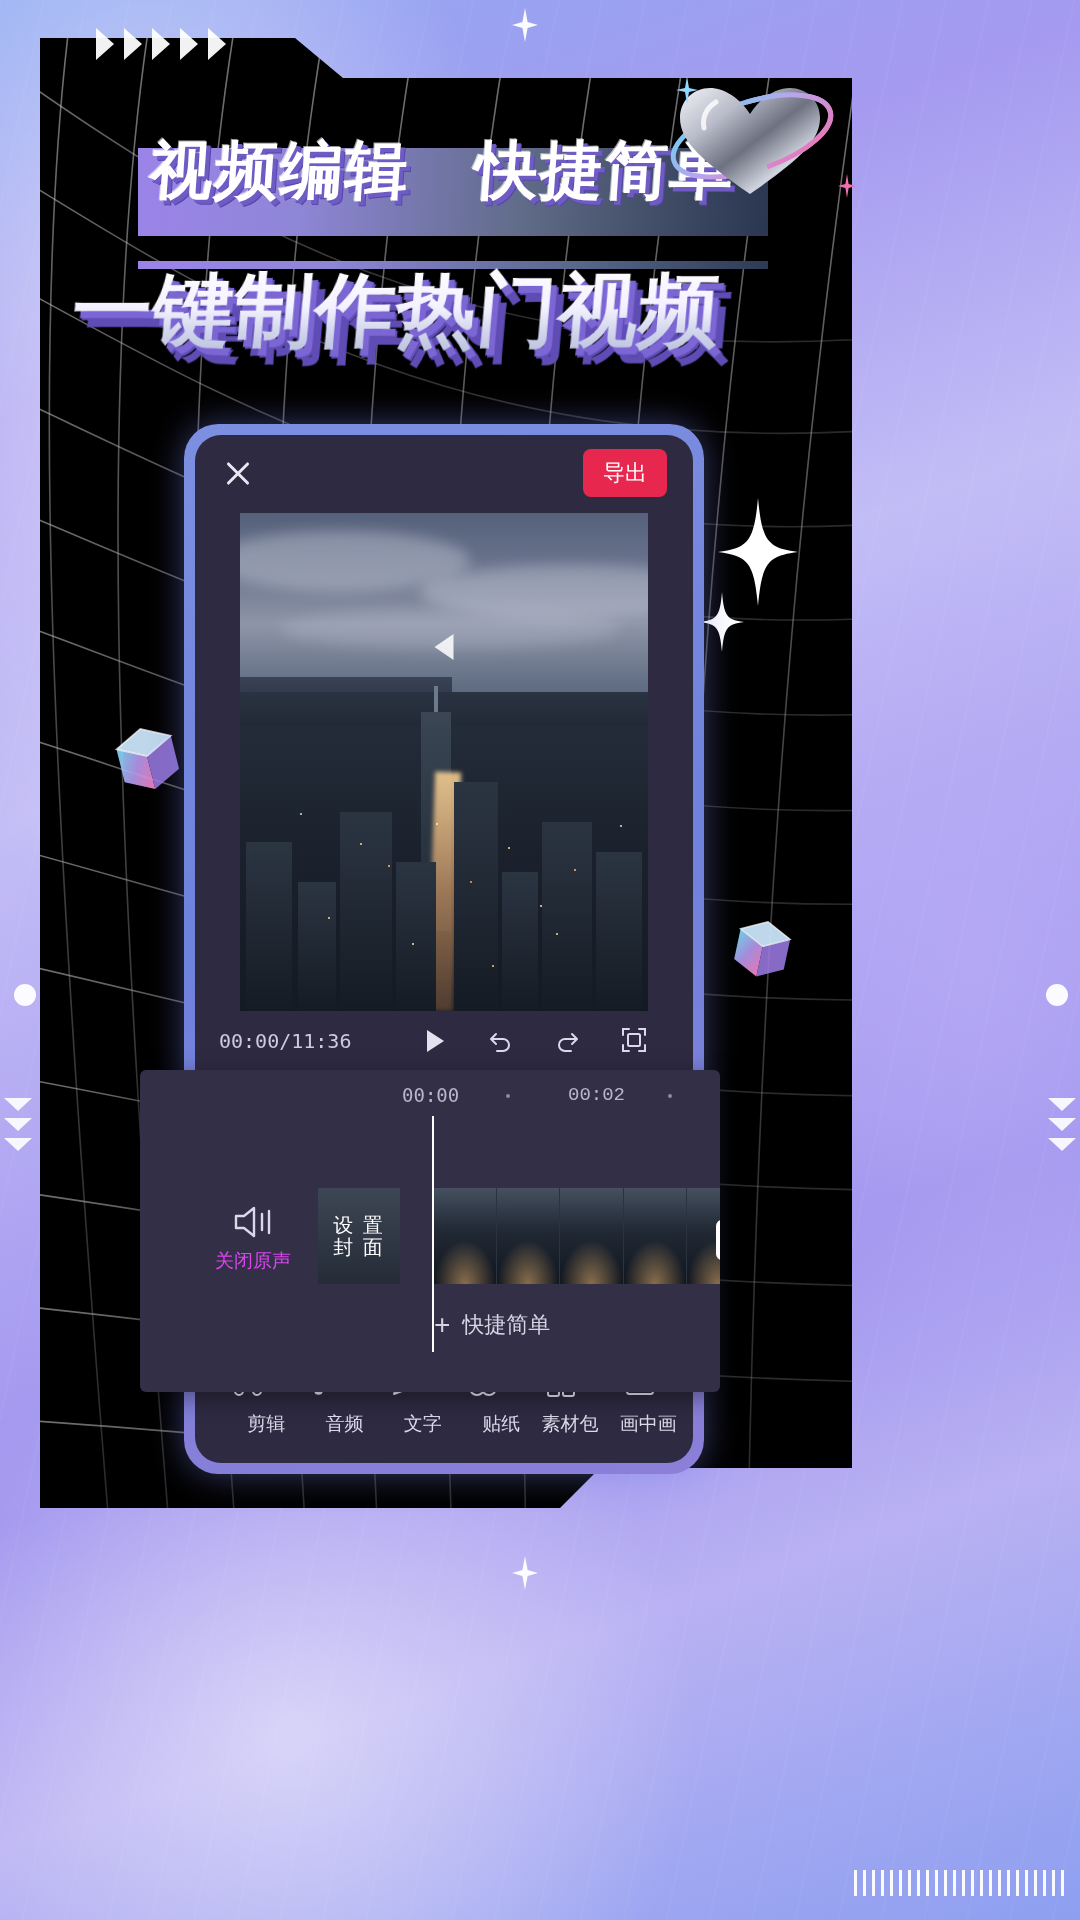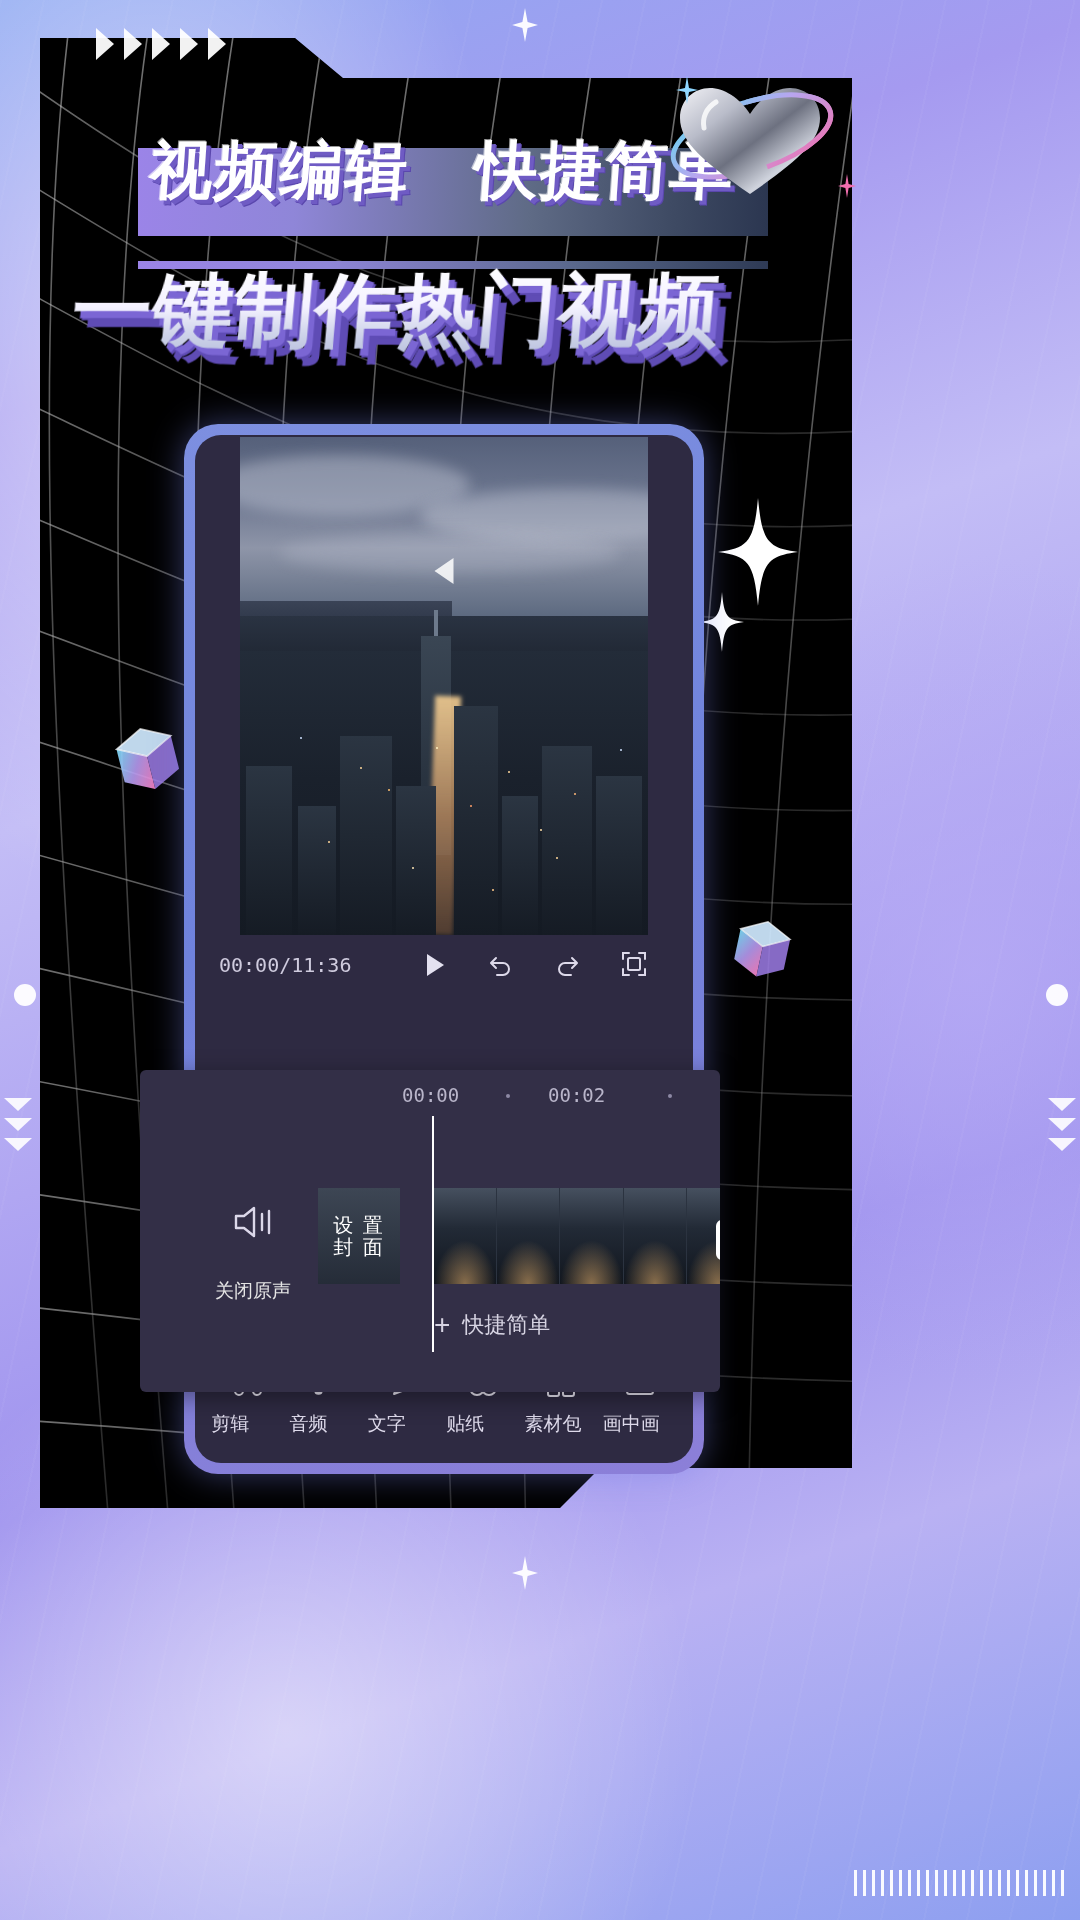--- a/index.html
+++ b/index.html
@@ -188,21 +188,21 @@
   }
   #ruler { height: 46px; position: relative; color:#b9b5ca; font-size: 19px; }
   .ruler-label { position:absolute; top: 14px; font-family:"DejaVu Sans Mono","Liberation Mono",monospace; }
   .ruler-dot { position:absolute; top: 24px; width:4px; height:4px; border-radius:50%; background:#8e89a5; }
   #tl-body { position:relative; height: 276px; }
   #playhead { position:absolute; left: 292px; top: 0; width: 2px; height: 236px; background:#fff; }
 
   #mute-block {
     position:absolute; left: 58px; top: 84px; width: 110px; text-align:center; cursor:pointer;
   }
-  #mute-label { font-size: 19px; color:#e5e5e5; margin-top: 30px; }
+  #mute-label { font-size: 19px; color:#d946ef; margin-top: 0; }
   #cover-block {
     position:absolute; left: 178px; top: 72px; width: 82px; height: 96px;
     background: linear-gradient(180deg,#3d4654,#252c38); cursor:pointer;
     display:flex; align-items:center; justify-content:center;
   }
   #cover-label { font-size: 20px; color:#fff; line-height: 1.1; letter-spacing:2px; text-align:center; }
   #clips {
     position:absolute; left: 294px; top: 72px; width: 316px; height: 96px; display:flex; overflow:hidden;
   }
   .clip { width: 64px; height: 100%; position:relative; overflow:hidden;
@@ -218,21 +218,21 @@
     position:absolute; left: 294px; top: 186px; width: 286px; height: 46px;
     display:flex; align-items:center; gap: 12px; color:#d6d3e2; font-size: 22px; cursor:pointer;
   }
   #add-audio .plus { font-size: 28px; line-height:1; }
 
   
   #toolbar {
     position:absolute; left: 0; bottom: 0; width: 100%; height: 118px;
     display:flex; align-items:center; justify-content: space-around; padding: 0 14px 8px;
   }
-  .tool { width: 74px; text-align:left; cursor:pointer; color:#e6e3f0; }
+  .tool { width: 74px; text-align:right; cursor:pointer; color:#e6e3f0; }
   .tool .ticon { height: 40px; display:flex; align-items:center; justify-content:center; }
   .tool .tlabel { font-size: 19px; margin-top: 8px; color:#dedaeb; }
 
   
   .arrow-row { position:absolute; display:flex; gap: 10px; }
   .arr { width:0;height:0; border-top: 16px solid transparent; border-bottom: 16px solid transparent; border-left: 18px solid #fff; opacity:.95; }
   .chev-col { position:absolute; display:flex; flex-direction:column; gap: 7px; }
   .chev { width:0;height:0; border-left: 14px solid transparent; border-right: 14px solid transparent; border-top: 13px solid #fff; opacity:.9; }
   .dot-w { position:absolute; border-radius:50%; background:#fff; opacity:.95; }
   .sparkle4 { position:absolute; }
@@ -408,20 +408,24 @@
     <path d="M14 24 L42 10 L70 24 L42 38 Z" fill="#cfe9ff" opacity=".92"></path>
     <path d="M14 24 L42 38 L42 72 L14 58 Z" fill="url(#cg1)" opacity=".9"></path>
     <path d="M70 24 L42 38 L42 72 L70 58 Z" fill="#9d7ce8" opacity=".85"></path>
     <path d="M14 24 L42 10 L70 24 L42 38 Z" fill="none" stroke="#ffffff" stroke-width="1.6" opacity=".7"></path>
   </g>
 </svg>
 
 <div id="phone">
   <div id="phone-screen">
 
+    <div id="app-header">
+      <div id="close-icon"></div>
+      <button id="export-btn">导出</button>
+    </div>
 
     <div id="preview-wrap">
       <div id="preview">
         <div class="sky"></div>
         <div class="cloud" style="left:-30px; top:18px; width:260px; height:60px;"></div>
         <div class="cloud" style="left:180px; top:52px; width:300px; height:54px;"></div>
         <div class="cloud" style="left:40px; top:96px; width:340px; height:40px; background:rgba(200,205,220,.25);"></div>
         <div class="water"></div>
         <div class="cityfar"></div>
         <div class="citymain"></div>
@@ -554,21 +558,21 @@
       </div>
     </div>
 
   </div>
 </div>
 
 <div id="timeline">
   <div id="ruler">
     <span class="ruler-label" style="left:262px;text-align:center;">00:00</span>
     <span class="ruler-dot" style="left:366px;"></span>
-    <span class="ruler-label" style="left:408px;">00:02</span>
+    <span class="ruler-label" style="left:428px;font-family:Liberation Mono, monospace;">00:02</span>
     <span class="ruler-dot" style="left:528px;"></span>
   </div>
 
   <div id="tl-body">
     <div id="playhead"></div>
 
     <div id="mute-block">
       <div>
         <svg width="46" height="44" viewBox="0 0 46 44" fill="none" stroke="#dcd8ea" stroke-width="2.4" stroke-linecap="round" stroke-linejoin="round">
           <path d="M6 16 H14 L24 8 V36 L14 28 H6 Z"></path>

